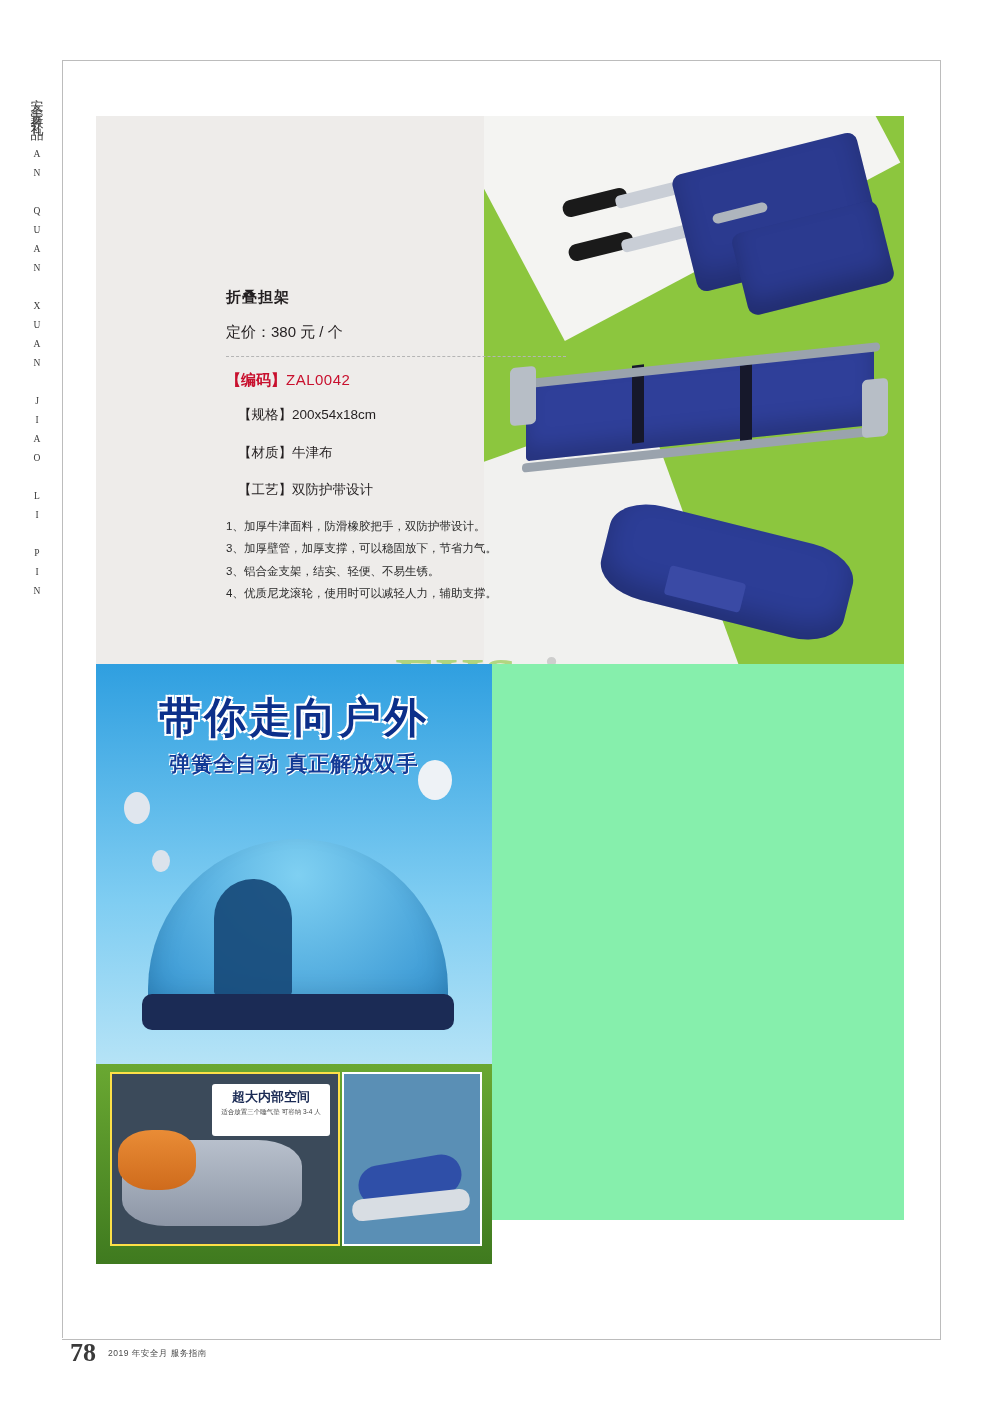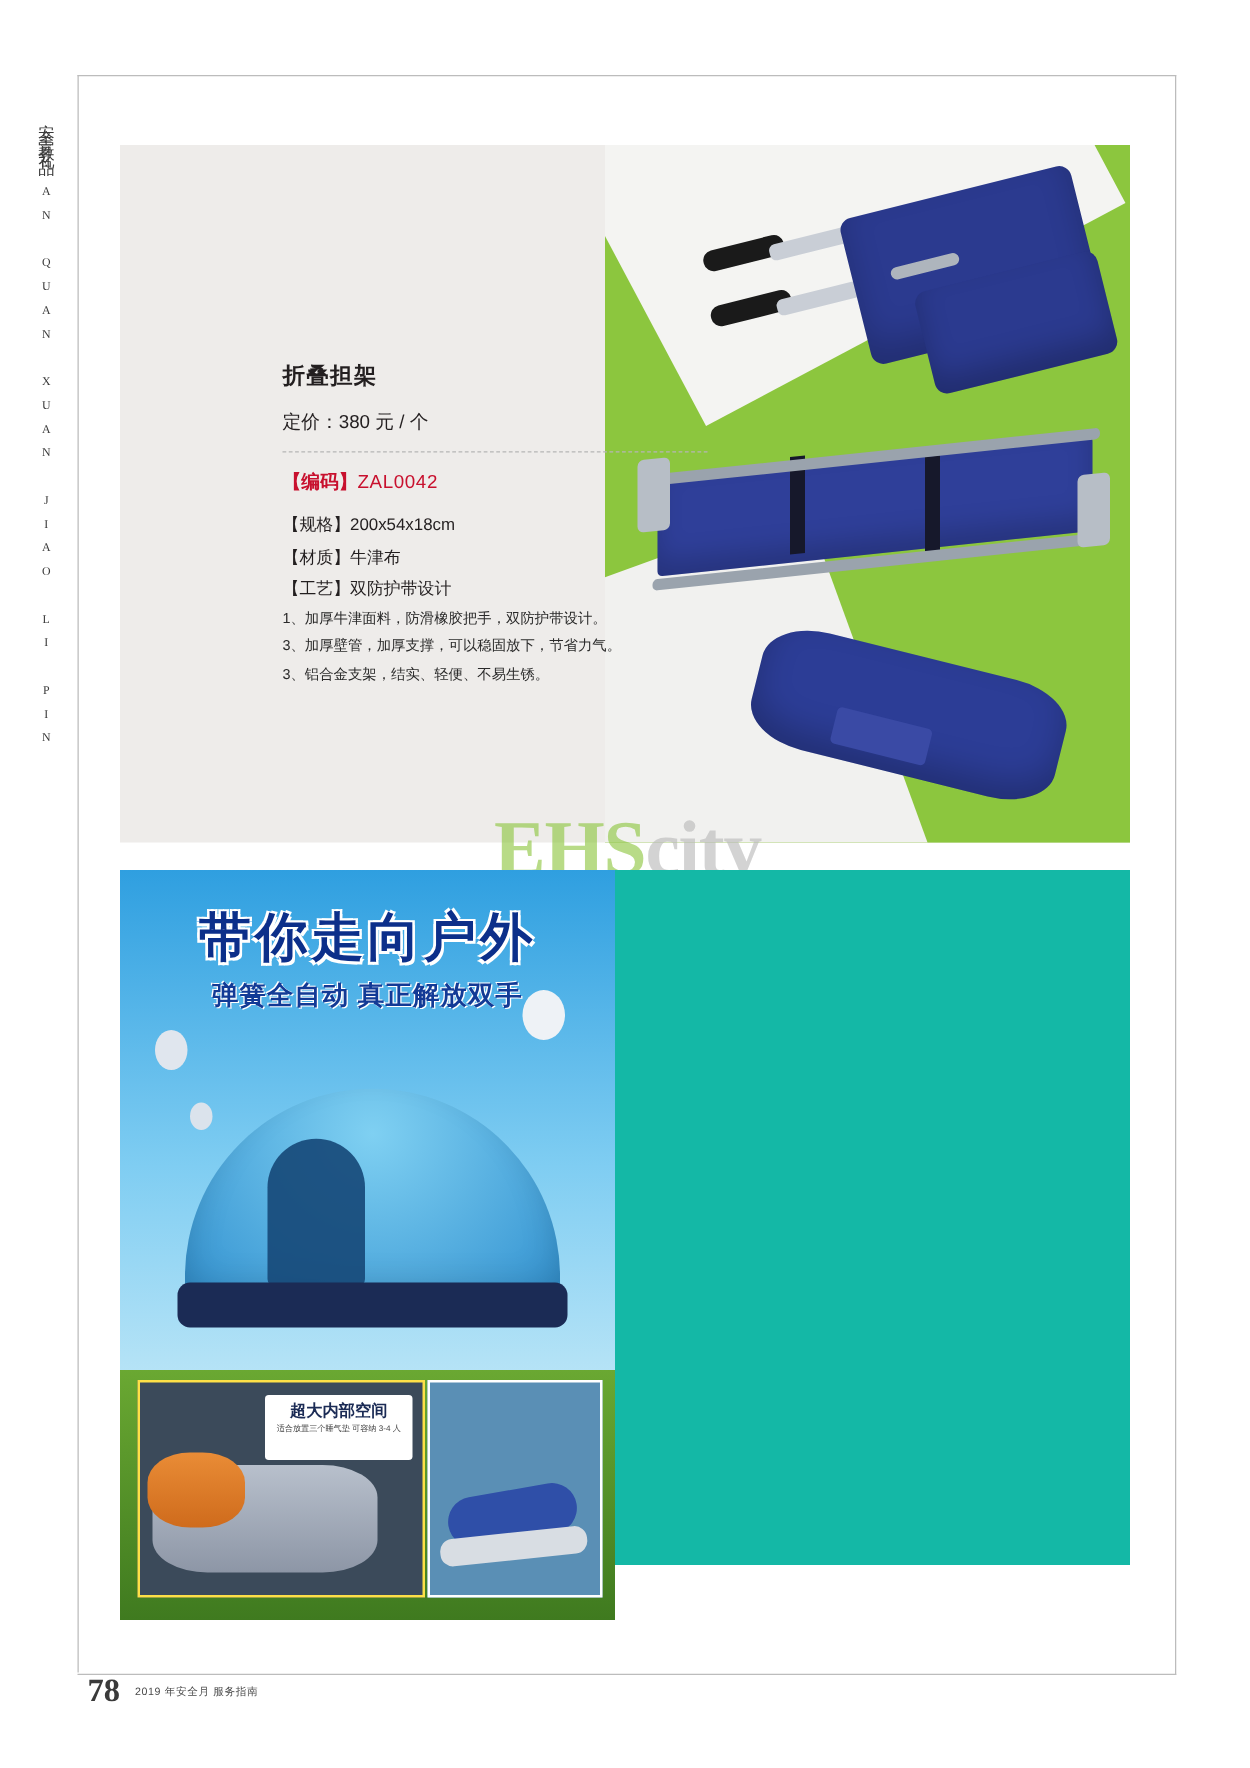--- a/index.html
+++ b/index.html
@@ -79,45 +79,45 @@
     box-shadow:inset 0 -14px 26px rgba(0,0,0,.22);
   }
   .baglogo{
     position:absolute;left:64px;top:78px;width:78px;height:30px;
     background:#3a4aa5;border-radius:4px;transform:rotate(14deg);
     color:#cfd6ef;font-size:7px;display:flex;align-items:center;justify-content:center;
   }
 
   
   .info-top{position:absolute;left:130px;top:172px;width:340px;}
-  h2.title{font-size:18px;margin:0 0 16px 0;font-weight:bold;letter-spacing:1px;}
+  h2.title{font-size:15px;margin:0 0 16px 0;font-weight:bold;letter-spacing:1px;}
   .price{font-size:15px;margin:0 0 14px 0;color:#231f20;}
   .rule{border:none;border-top:1px dashed #b5b5b5;margin:14px 0 14px 0;}
   .code{font-size:15px;margin:0 0 12px 0;}
   .code .lbl{color:#c8102e;font-weight:bold;}
   .code .val{color:#c8102e;letter-spacing:.5px;}
-  .spec{font-size:13.5px;line-height:1.9;margin:0;}
+  .spec{font-size:13.5px;line-height:1.9;margin:12px;}
   .adv-h{font-size:12.5px;margin:22px 0 8px 0;}
   .adv{font-size:11.5px;line-height:1.95;margin:0;color:#2a2a2a;}
 
   
   .wm{
     position:absolute;left:352px;top:648px;width:300px;text-align:center;
     pointer-events:none;
   }
   .wm .w1{
     font-size:62px;font-weight:bold;color:#8dc63f;opacity:.62;line-height:1;
     font-family:"Liberation Serif","DejaVu Serif",serif;letter-spacing:-1px;
   }
   .wm .w1 .c{color:#b9b9b9;}
   .wm .w2{font-size:17px;color:#9a9a9a;letter-spacing:3px;margin-top:2px;opacity:.75;}
 
   
   .block-bot{
-    position:absolute;left:96px;top:696px;width:808px;height:556px;background:#14b8a6;
+    position:absolute;left:96px;top:664px;width:808px;height:556px;background:#86efac;
   }
   .block-bot .photo{
     position:absolute;left:0;top:0;width:396px;height:600px;overflow:hidden;background:#49a8e0;
   }
   .sky{position:absolute;left:0;top:0;width:100%;height:430px;
       background:linear-gradient(#2f9fe0,#7fcdf2 55%,#bfe7f7);}
   .grass{position:absolute;left:0;top:400px;width:100%;height:200px;
       background:linear-gradient(#6aa832,#3f7a1f);}
   .headline{
     position:absolute;left:0;top:26px;width:100%;text-align:center;
@@ -231,20 +231,21 @@
       <p class="code">
         <span class="lbl">【编码】</span><span class="val">ZAL0042</span>
       </p>
       <p class="spec">【规格】200x54x18cm</p>
       <p class="spec">【材质】牛津布</p>
       <p class="spec">【工艺】双防护带设计</p>
 
       <p class="adv">1、加厚牛津面料，防滑橡胶把手，双防护带设计。</p>
       <p class="adv">3、加厚壁管，加厚支撑，可以稳固放下，节省力气。</p>
       <p class="adv">3、铝合金支架，结实、轻便、不易生锈。</p>
+      <p class="adv">4、优质尼龙滚轮，使用时可以减轻人力，辅助支撑。</p>
     </div>
   </div>
 
   <div class="wm">
     <div class="w1"><span>EHS</span><span class="c">city</span></div>
     <div class="w2">Global EHS Network</div>
   </div>
 
   <div class="block-bot">
 

